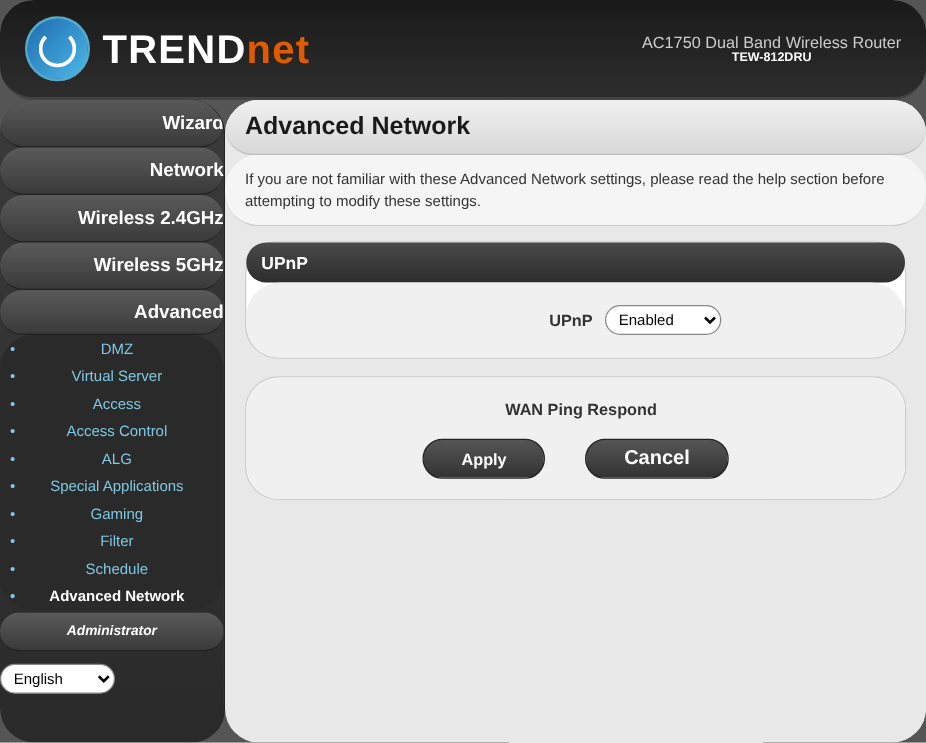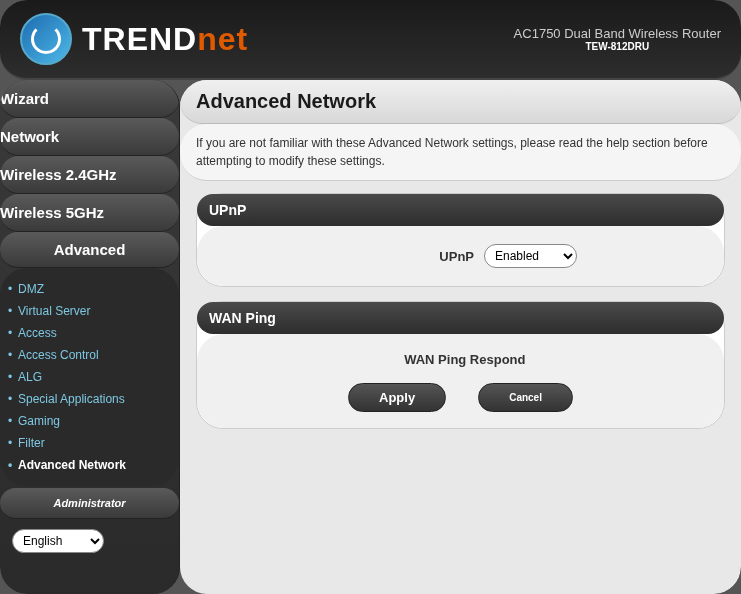--- a/index.html
+++ b/index.html
@@ -78,45 +78,46 @@
       width: 180px;
       background: linear-gradient(180deg, #3a3a3a 0%, #2a2a2a 100%);
       border-right: 1px solid #222;
       flex-shrink: 0;
       overflow-y: auto;
     }
     .sidebar-btn {
       display: block;
       width: 100%;
       padding: 10px 0;
-      text-align: left;
+      text-align: right;
       font-size: 15px;
       font-weight: bold;
       color: white;
       background: linear-gradient(180deg, #5a5a5a 0%, #3a3a3a 100%);
       border: none;
       border-bottom: 1px solid #222;
       cursor: pointer;
       text-decoration: none;
     }
     .sidebar-section-header {
       display: block;
       width: 100%;
       padding: 9px 0;
-      text-align: center;
+      text-align: right;
       font-size: 15px;
       font-weight: bold;
       color: white;
       background: linear-gradient(180deg, #5a5a5a 0%, #3a3a3a 100%);
       border-bottom: 1px solid #222;
       cursor: pointer;
     }
     .sidebar-submenu {
       background: #2a2a2a;
-      padding: 10px 0;
+      padding: 0 0;
+      text-align: center;
     }
     .sidebar-submenu-item {
       display: block;
       padding: 4px 10px 4px 18px;
       color: #7ec8e3;
       font-size: 12px;
       text-decoration: none;
       cursor: pointer;
       position: relative;
     }
@@ -137,21 +138,21 @@
       padding: 9px 0;
       text-align: center;
       font-size: 11px;
       font-weight: bold;
       color: white;
       background: linear-gradient(180deg, #5a5a5a 0%, #3a3a3a 100%);
       border-bottom: 1px solid #222;
       font-style: italic;
     }
     .lang-select-wrap {
-      padding: 10px 12px;
+      padding: 10px 0;
     }
     .lang-select {
       background: white;
       border: 1px solid #888;
       padding: 3px 20px 3px 6px;
       font-size: 12px;
       appearance: auto;
       cursor: pointer;
     }
 
@@ -237,21 +238,21 @@
       font-size: 13px;
       font-weight: bold;
       cursor: pointer;
       min-width: 90px;
     }
     .btn-cancel {
       background: linear-gradient(180deg, #555 0%, #333 100%);
       color: white;
       border: 1px solid #222;
       padding: 6px 30px;
-      font-size: 10px;
+      font-size: 16px;
       font-weight: bold;
       cursor: pointer;
       min-width: 90px;
     }
   </style>
 </head>
 <body>
 
 <div class="header">
   <div class="logo-area">
@@ -276,20 +277,21 @@
     <a class="sidebar-section-header">Advanced</a>
     <div class="sidebar-submenu">
       <a class="sidebar-submenu-item">DMZ</a>
       <a class="sidebar-submenu-item">Virtual Server</a>
       <a class="sidebar-submenu-item">Access</a>
       <a class="sidebar-submenu-item">Access Control</a>
       <a class="sidebar-submenu-item">ALG</a>
       <a class="sidebar-submenu-item">Special Applications</a>
       <a class="sidebar-submenu-item">Gaming</a>
       <a class="sidebar-submenu-item">Filter</a>
+      <a class="sidebar-submenu-item">Schedule</a>
       <a class="sidebar-submenu-item active">Advanced Network</a>
     </div>
     <div class="admin-section">
       <div class="admin-header">Administrator</div>
       <div class="lang-select-wrap">
         <select class="lang-select">
           <option>English</option>
           <option>French</option>
           <option>German</option>
           <option>Spanish</option>
@@ -310,21 +312,20 @@
             <label class="form-label">UPnP</label>
             <select class="form-select">
               <option>Enabled</option>
               <option>Disabled</option>
             </select>
           </div>
         </div>
       </div>
 
       <div class="section-card">
-        <div class="section-card-header">WAN Ping</div>
         <div class="section-card-body">
           <div class="form-row">
             <label class="form-label">WAN Ping Respond</label>
           </div>
           <div class="button-row">
             <button class="btn-apply">Apply</button>
             <button class="btn-cancel">Cancel</button>
           </div>
         </div>
       </div>

